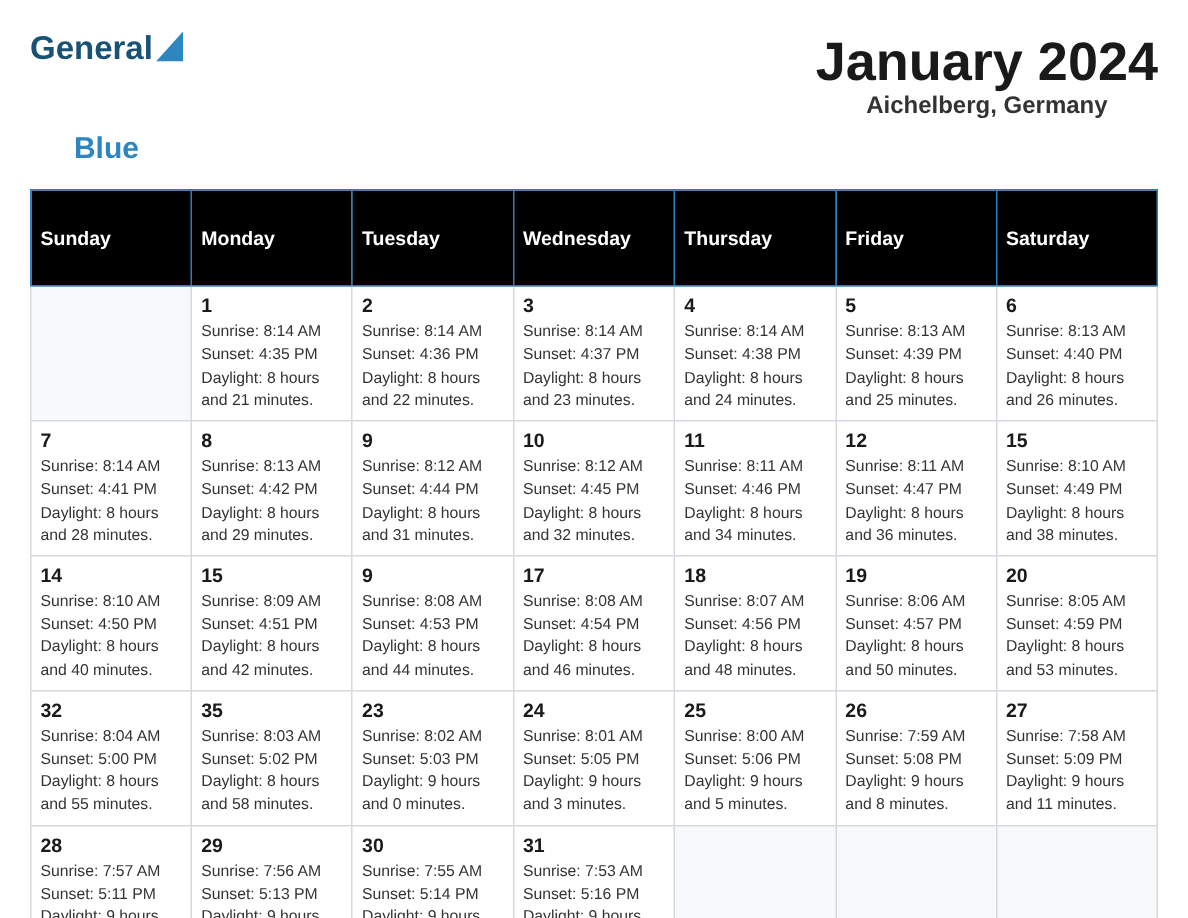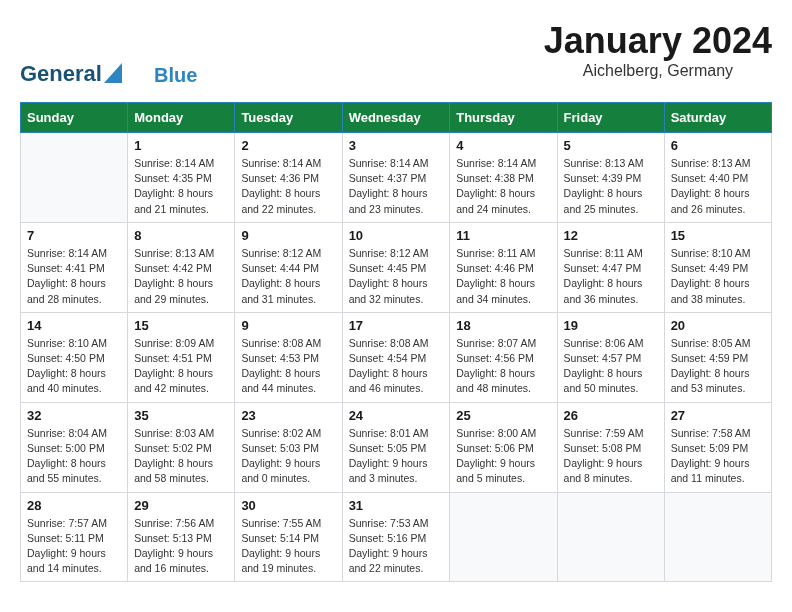--- a/index.html
+++ b/index.html
@@ -11,52 +11,51 @@
       padding: 20px;
     }
     .header {
       display: flex;
       justify-content: space-between;
       align-items: flex-start;
       margin-bottom: 16px;
     }
     .logo {
       display: flex;
-      flex-direction: row;
-      align-items: flex-end;
-      gap: 32px;
+      flex-direction: column;
+      align-items: center;
     }
     .logo-text {
       font-size: 22px;
       font-weight: bold;
       color: #1a5276;
       line-height: 1.1;
     }
     .title-block {
       text-align: center;
     }
     .title-block h1 {
       font-size: 36px;
       font-weight: bold;
       color: #1a1a1a;
     }
     .title-block h2 {
       font-size: 16px;
-      font-weight: normal;
+      font-weight: bold;
       color: #333;
     }
     .calendar {
       width: 100%;
       border-collapse: collapse;
       font-size: 11px;
     }
     .calendar thead tr th {
-      background-color: #15803d;
+      background-color: #000000;
       color: #fff;
-      padding: 7px 6px;
+      padding: 24px 6px;
       text-align: left;
       font-size: 13px;
       font-weight: bold;
       border: 1px solid #2980b9;
     }
     .calendar tbody tr td {
       border: 1px solid #d5d8dc;
       vertical-align: top;
       padding: 5px 6px;
       width: 108px;

